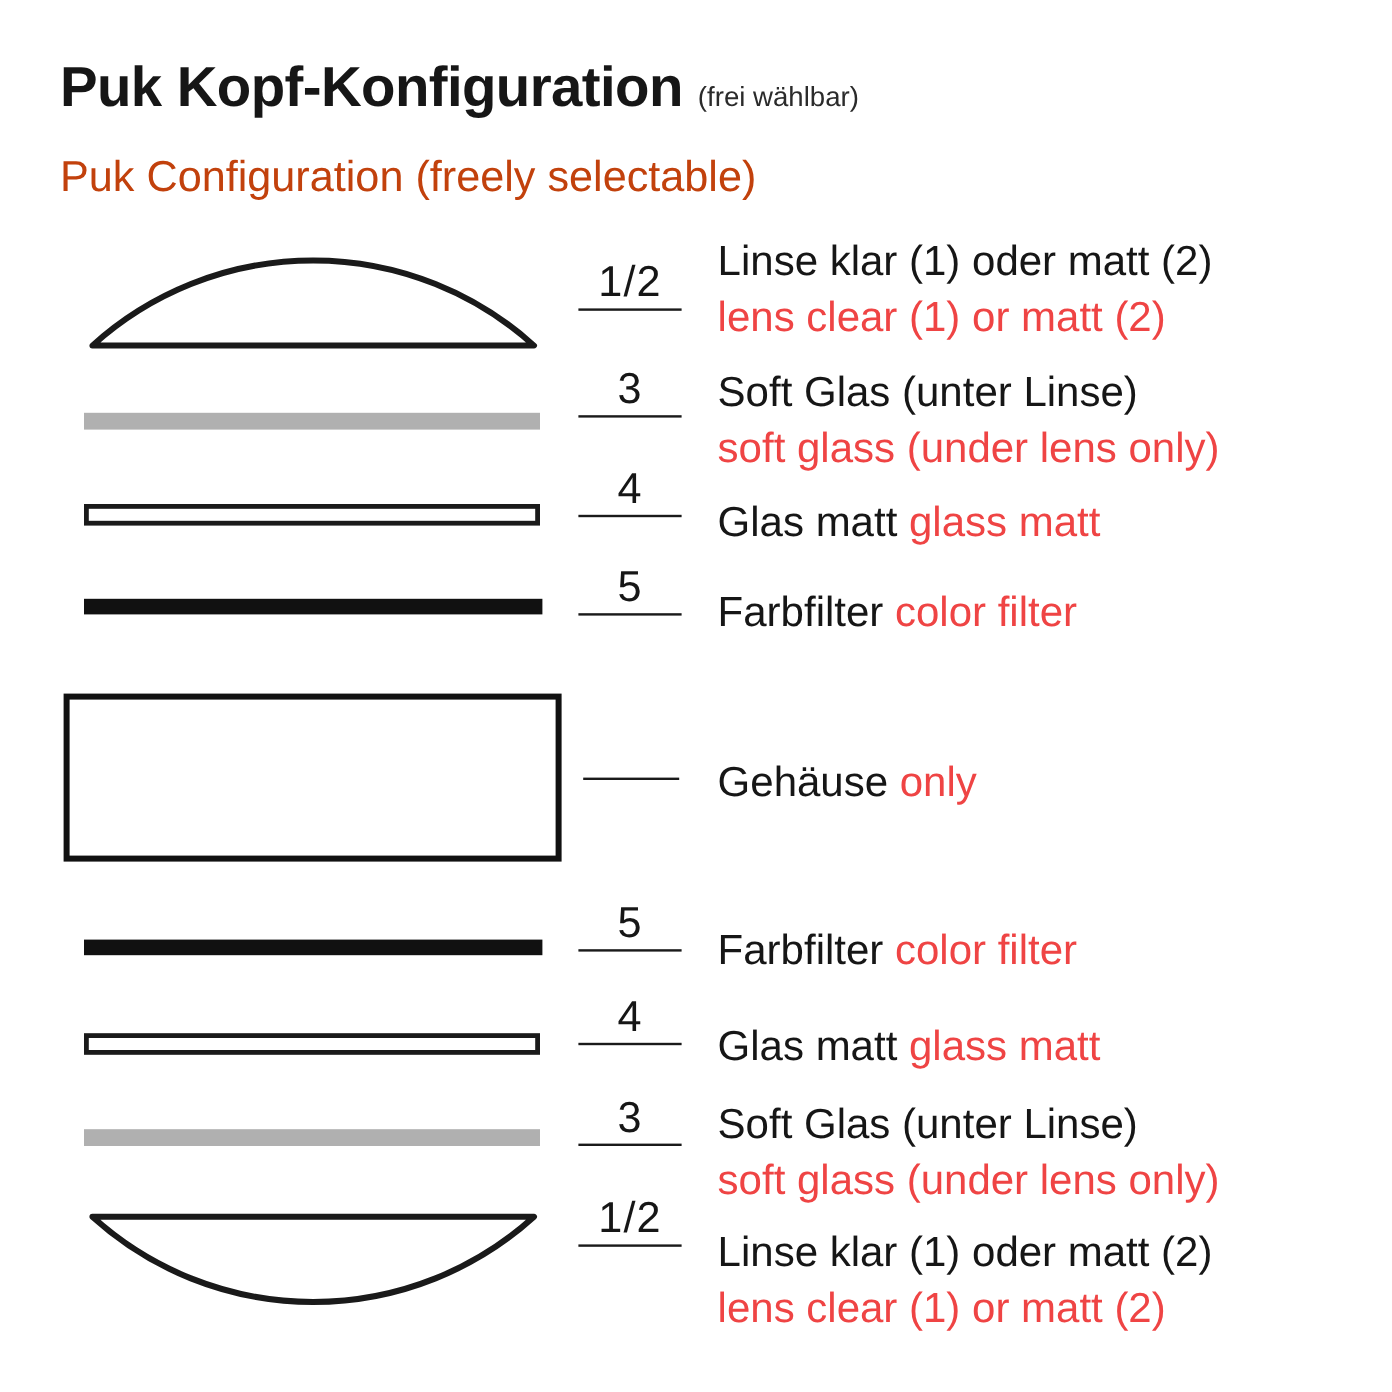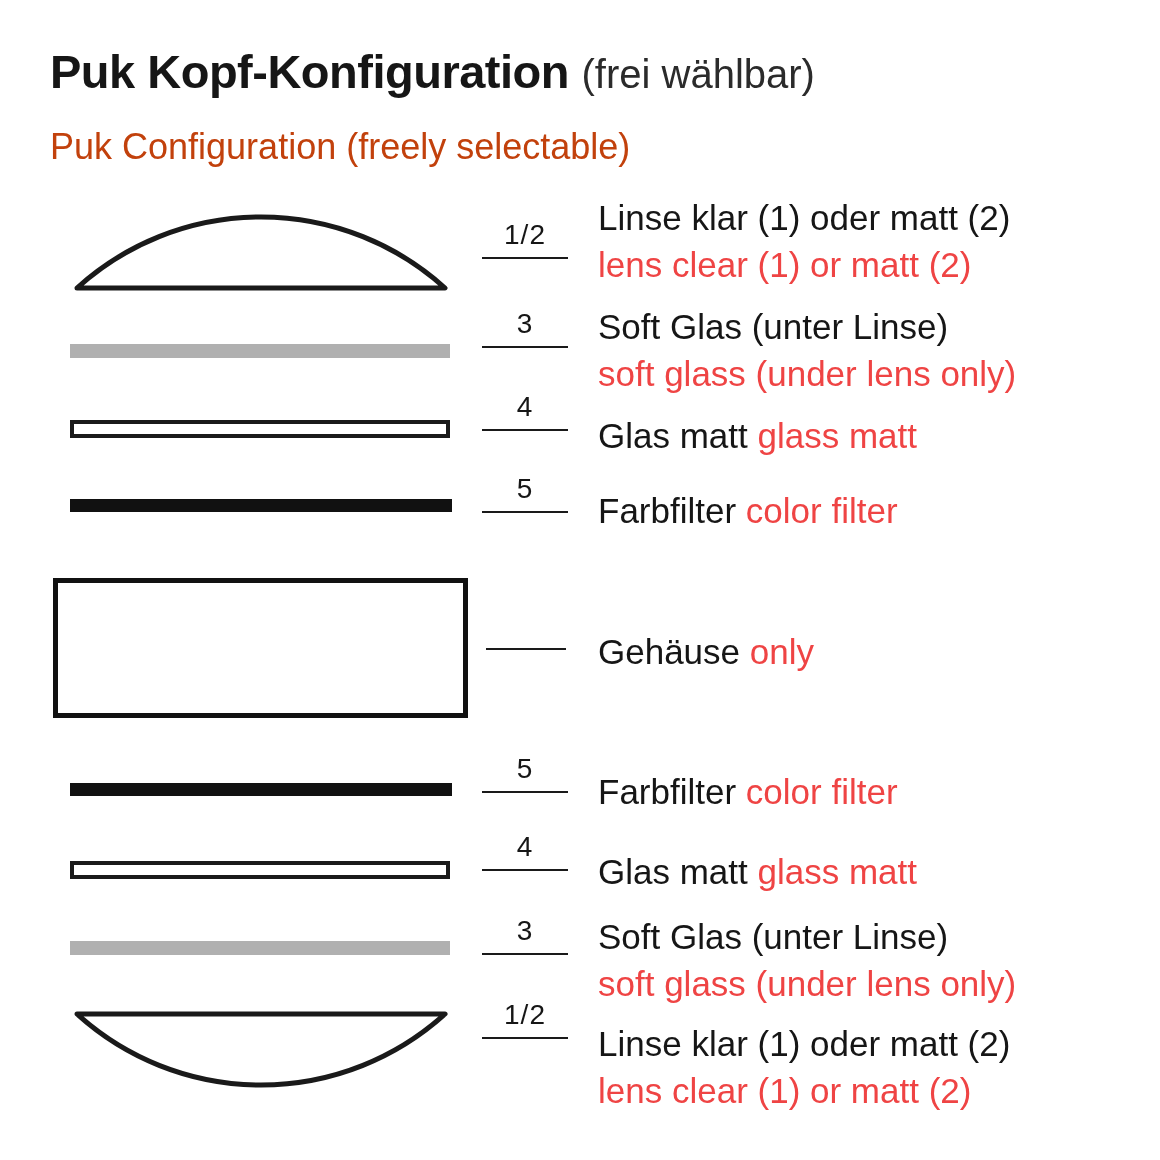--- a/index.html
+++ b/index.html
@@ -11,37 +11,37 @@
     font-family: "Liberation Sans", sans-serif;
     overflow: hidden;
   }
 
   
   .title {
     position: absolute; left: 50px; top: 44px; margin: 0;
     font-size: 47px; font-weight: 700; color: #161616; letter-spacing: -0.5px;
     white-space: nowrap;
   }
-  .title .suffix { font-weight: 400; font-size: 40px; color: #2b2b2b; letter-spacing: 0; }
+  .title .suffix { font-weight: 400; font-size: 23px; color: #2b2b2b; letter-spacing: 0; }
   .subtitle {
     position: absolute; left: 50px; top: 126px;
     font-size: 36px; font-weight: 400; color: #c2410c; white-space: nowrap;
   }
 
   
   .shape { position: absolute; }
   .bar-gray   { height: 14px; background: #b0b0b0; }
   .bar-outline{ height: 18px; background: #ffffff; border: 4px solid #1a1a1a; box-sizing: border-box; }
   .bar-black  { height: 13px; background: #111111; }
   .body-rect  { width: 415px; height: 140px; background: #ffffff; border: 5px solid #111111; box-sizing: border-box; }
 
   
   .num {
     position: absolute; left: 482px; width: 86px;
-    text-align: center; font-size: 28px; font-weight: 400; color: #161616;
+    text-align: center; font-size: 36px; font-weight: 400; color: #161616;
     line-height: 38px; padding-bottom: 3px;
     border-bottom: 2px solid #1a1a1a;
     letter-spacing: 1px;
   }
   .pointer-line {
     position: absolute; left: 486px; top: 648px; width: 80px; height: 0;
     border-top: 2px solid #1a1a1a;
   }
 
   

